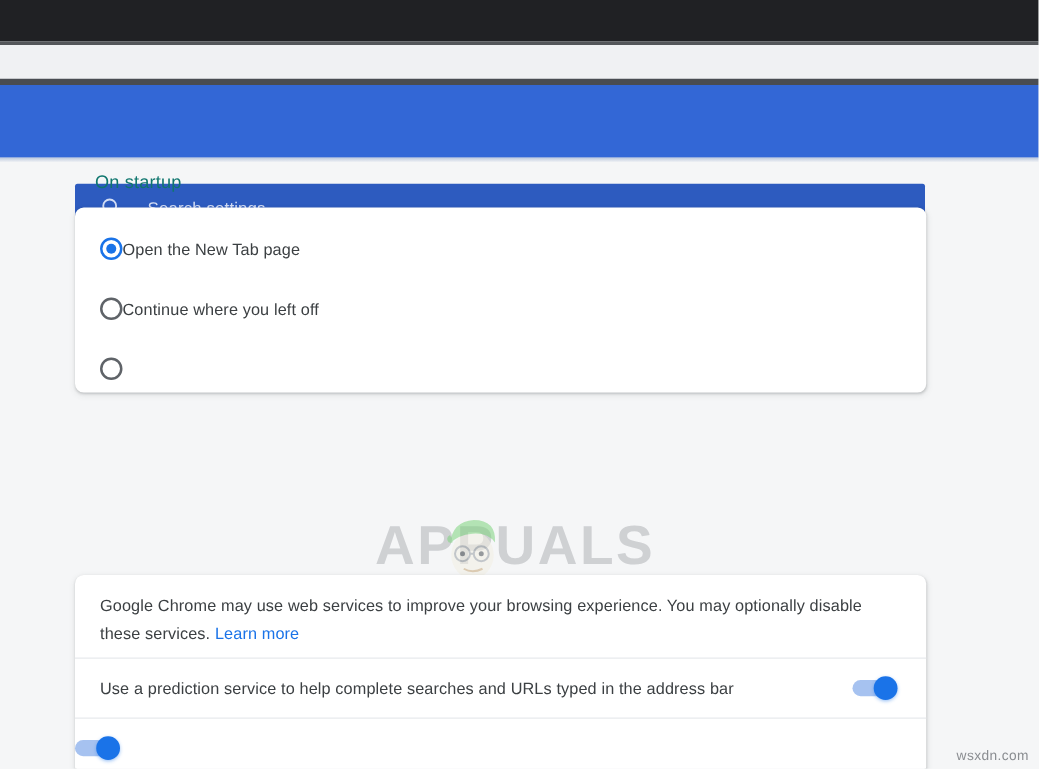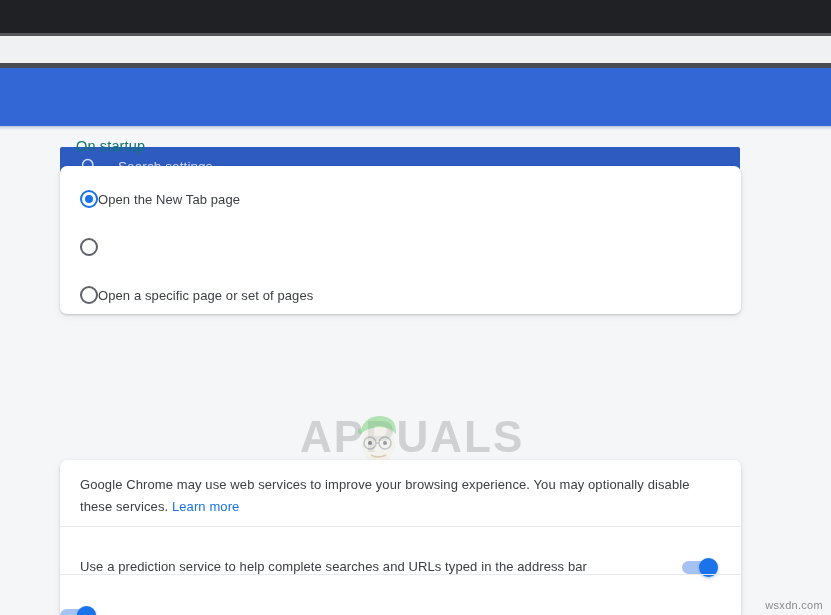--- a/index.html
+++ b/index.html
@@ -201,21 +201,21 @@
     text-decoration: none;
     cursor: pointer;
   }
 
   .pref-row {
     position: absolute;
     left: 0;
     width: 681px;
     height: 48px;
     display: flex;
-    align-items: flex-end;
+    align-items: center;
     border-top: 1px solid #e8eaed;
   }
   .pref-row.p1 { top: 66px; }
   .pref-row.p2 { top: 114px; }
 
   .pref-label {
     margin-left: 20px;
     font-size: 13px;
     color: #3c4043;
     letter-spacing: 0.1px;
@@ -295,24 +295,24 @@
 
     <div class="section-title" id="on-startup-title">On startup</div>
 
     <div class="card" id="startup-card">
       <div class="radio-row r1">
         <span class="radio checked"></span>
         <span class="radio-label">Open the New Tab page</span>
       </div>
       <div class="radio-row r2">
         <span class="radio"></span>
+        <span class="radio-label">Continue where you left off</span>
       </div>
       <div class="radio-row r3">
         <span class="radio"></span>
-        <span class="radio-label">Open a specific page or set of pages</span>
       </div>
     </div>
 
     <div class="appuals-watermark">
       <div class="appuals-text">APPUALS</div>
       <svg class="appuals-logo" viewBox="0 0 56 60">
         <ellipse cx="28" cy="36" rx="17" ry="19" fill="#f2efe4"></ellipse>
         <path d="M10 27 Q12 9 29 8 Q47 8 46 26 Q40 18 28 19 Q16 20 10 27 Z" fill="#7ed47e"></path>
         <path d="M9 26 Q6 22 10 20 Q12 23 12 26 Z" fill="#7ed47e"></path>
         <circle cx="20" cy="35" r="6" fill="none" stroke="#9aa0a6" stroke-width="1.6"></circle>

